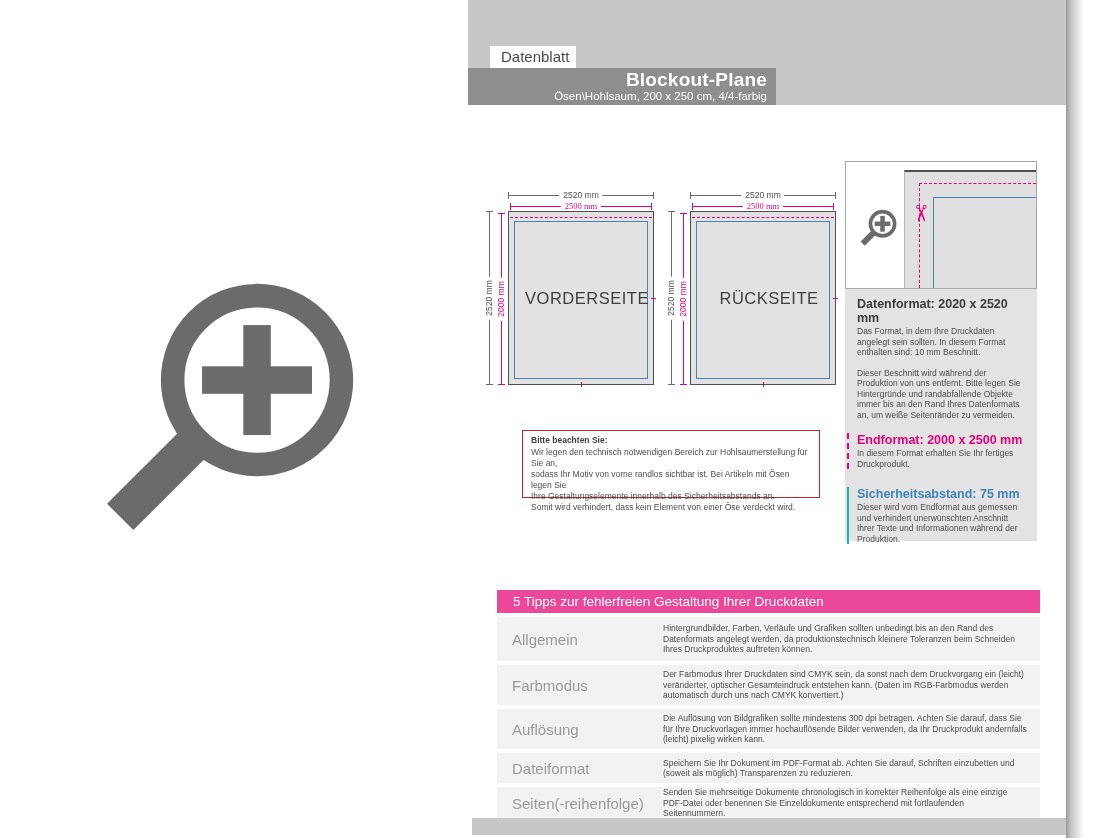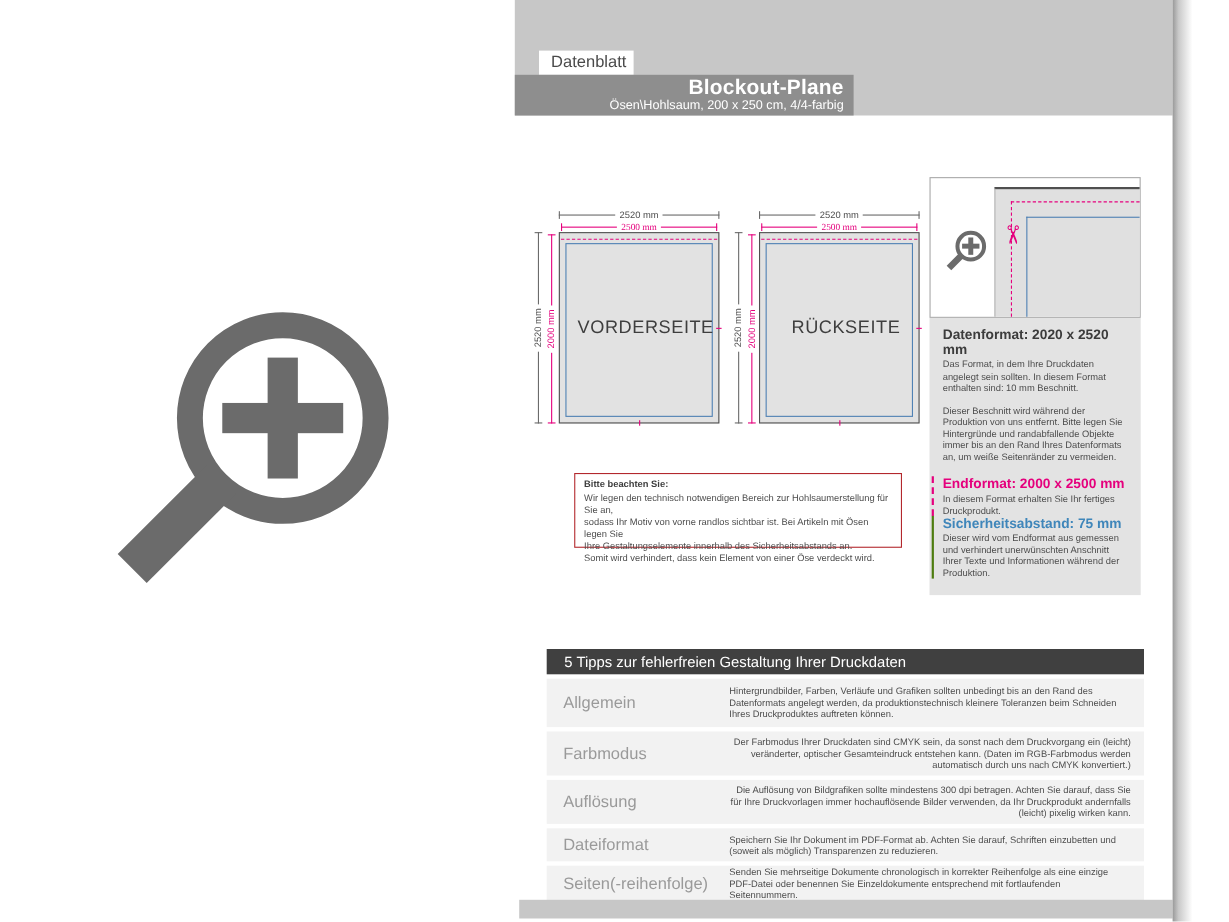--- a/index.html
+++ b/index.html
@@ -69,34 +69,34 @@
   .scissors { position:absolute; left:1px; top:28px; width:28px; text-align:center;
     font-size:23px; color:#e5007d; transform:rotate(90deg); }
   .small-magnifier { position:absolute; left:14px; top:46px; }
   .panel-bottom { position:absolute; left:377px; top:289px; width:192px; height:252px;
     background:#e3e3e3; padding:8px 10px 8px 12px; }
   .panel-bottom h3 { font-size:12.5px; color:#3c3c3c; line-height:14px; }
   .panel-bottom p { font-size:8.5px; color:#4d4d4d; line-height:10.5px; margin-top:1px; }
   .panel-bottom .para2 { margin-top:10px; }
   .block-end { margin-top:13px; margin-left:-10px; padding-left:8px; border-left:2px dashed #e5007d; }
   .block-end h3 { color:#e5007d; }
-  .block-safe { margin-top:0; margin-left:-10px; padding-left:8px; border-left:2px solid #4d7c0f; }
+  .block-safe { margin-top:18px; margin-left:-10px; padding-left:8px; border-left:2px solid #14b8a6; }
   .block-safe h3 { color:#3f86ba; }
 
   
   .tips-header { position:absolute; left:29px; top:590px; width:543px; height:23px;
-    background:#404040; color:#fff; font-size:13.5px; line-height:23px; padding-left:16px; }
+    background:#ec4899; color:#fff; font-size:13.5px; line-height:23px; padding-left:16px; }
   .tips-rows { position:absolute; left:29px; top:617px; width:543px; display:flex;
     flex-direction:column; gap:4px; }
   .tip-row { display:flex; background:#f2f2f2; }
   .tip-row .tip-label { width:166px; flex:none; display:flex; align-items:center;
     padding-left:15px; font-size:15px; color:#9a9a9a; }
   .tip-row .tip-text { flex:1; display:flex; align-items:center; padding:4px 12px 4px 0;
     font-size:8.5px; line-height:10.5px; color:#4d4d4d; }
-  .h44{height:44px;} .h40{height:40px;text-align:right;} .h30{height:30px;} .h32{height:32px;}
+  .h44{height:44px;} .h40{height:40px;} .h30{height:30px;} .h32{height:32px;}
 
   .bottom-bar { position:absolute; left:4px; top:818px; width:594px; height:17px; background:#c7c7c7; }
 </style>
 </head>
 <body>
 
 <div class="screen">
 
   <svg class="big-magnifier" width="265" height="275" viewBox="0 0 270 280" aria-hidden="true">
     <circle cx="160" cy="110" r="86" fill="none" stroke="#6b6b6b" stroke-width="24"></circle>

